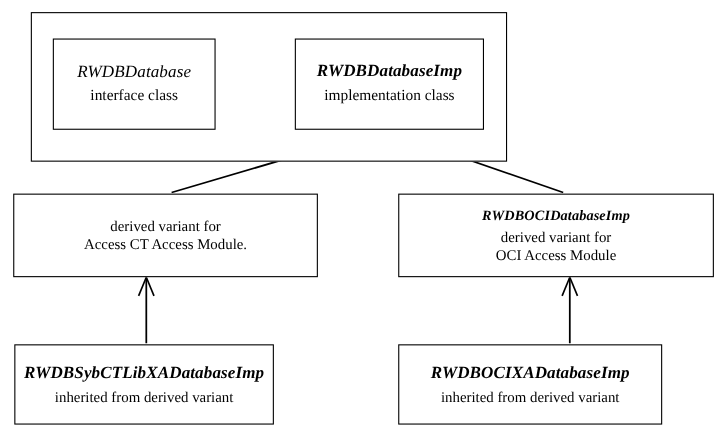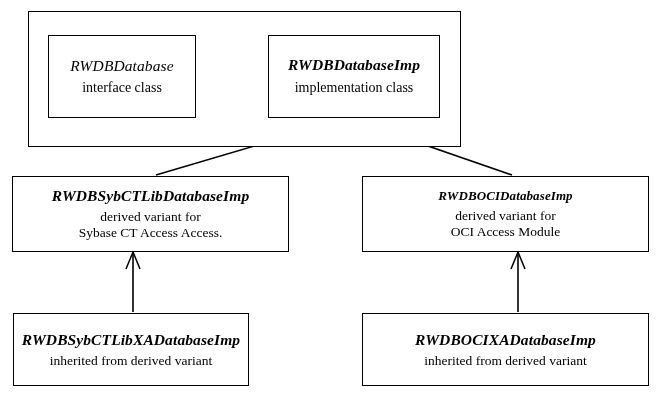--- a/index.html
+++ b/index.html
@@ -112,21 +112,21 @@
     top: 313px;
     width: 236px;
     height: 73px;
   }
   #box-sybctlibxa .node-title { font-size: 15.5px; margin-bottom: 4px; }
   #box-sybctlibxa .node-sub { font-size: 13.5px; }
 
   #box-ocixa {
     left: 362px;
     top: 313px;
-    width: 287px;
+    width: 240px;
     height: 73px;
   }
   #box-ocixa .node-title { font-size: 15.5px; margin-bottom: 4px; }
   #box-ocixa .node-sub { font-size: 13.5px; }
 </style>
 </head>
 <body>
 
 <div id="diagram-root">
 
@@ -171,23 +171,22 @@
     <div class="node-title">RWDBDatabaseImp</div>
     <div class="node-sub">implementation class</div>
   </div>
 
   <div class="node-box" id="box-rwdbdatabase">
     <div class="node-title plain">RWDBDatabase</div>
     <div class="node-sub">interface class</div>
   </div>
 
   <div class="node-box" id="box-sybctlib">
-    <div class="node-title">RWDBSybCTLibDatabaseImp</div>
     <div class="node-sub">derived variant for</div>
-    <div class="node-sub">Sybase CT Access Access.</div>
+    <div class="node-sub">Access CT Access Module.</div>
   </div>
 
   <div class="node-box" id="box-oci">
     <div class="node-title">RWDBOCIDatabaseImp</div>
     <div class="node-sub">derived variant for</div>
     <div class="node-sub">OCI Access Module</div>
   </div>
 
   <div class="node-box" id="box-sybctlibxa">
     <div class="node-title">RWDBSybCTLibXADatabaseImp</div>

